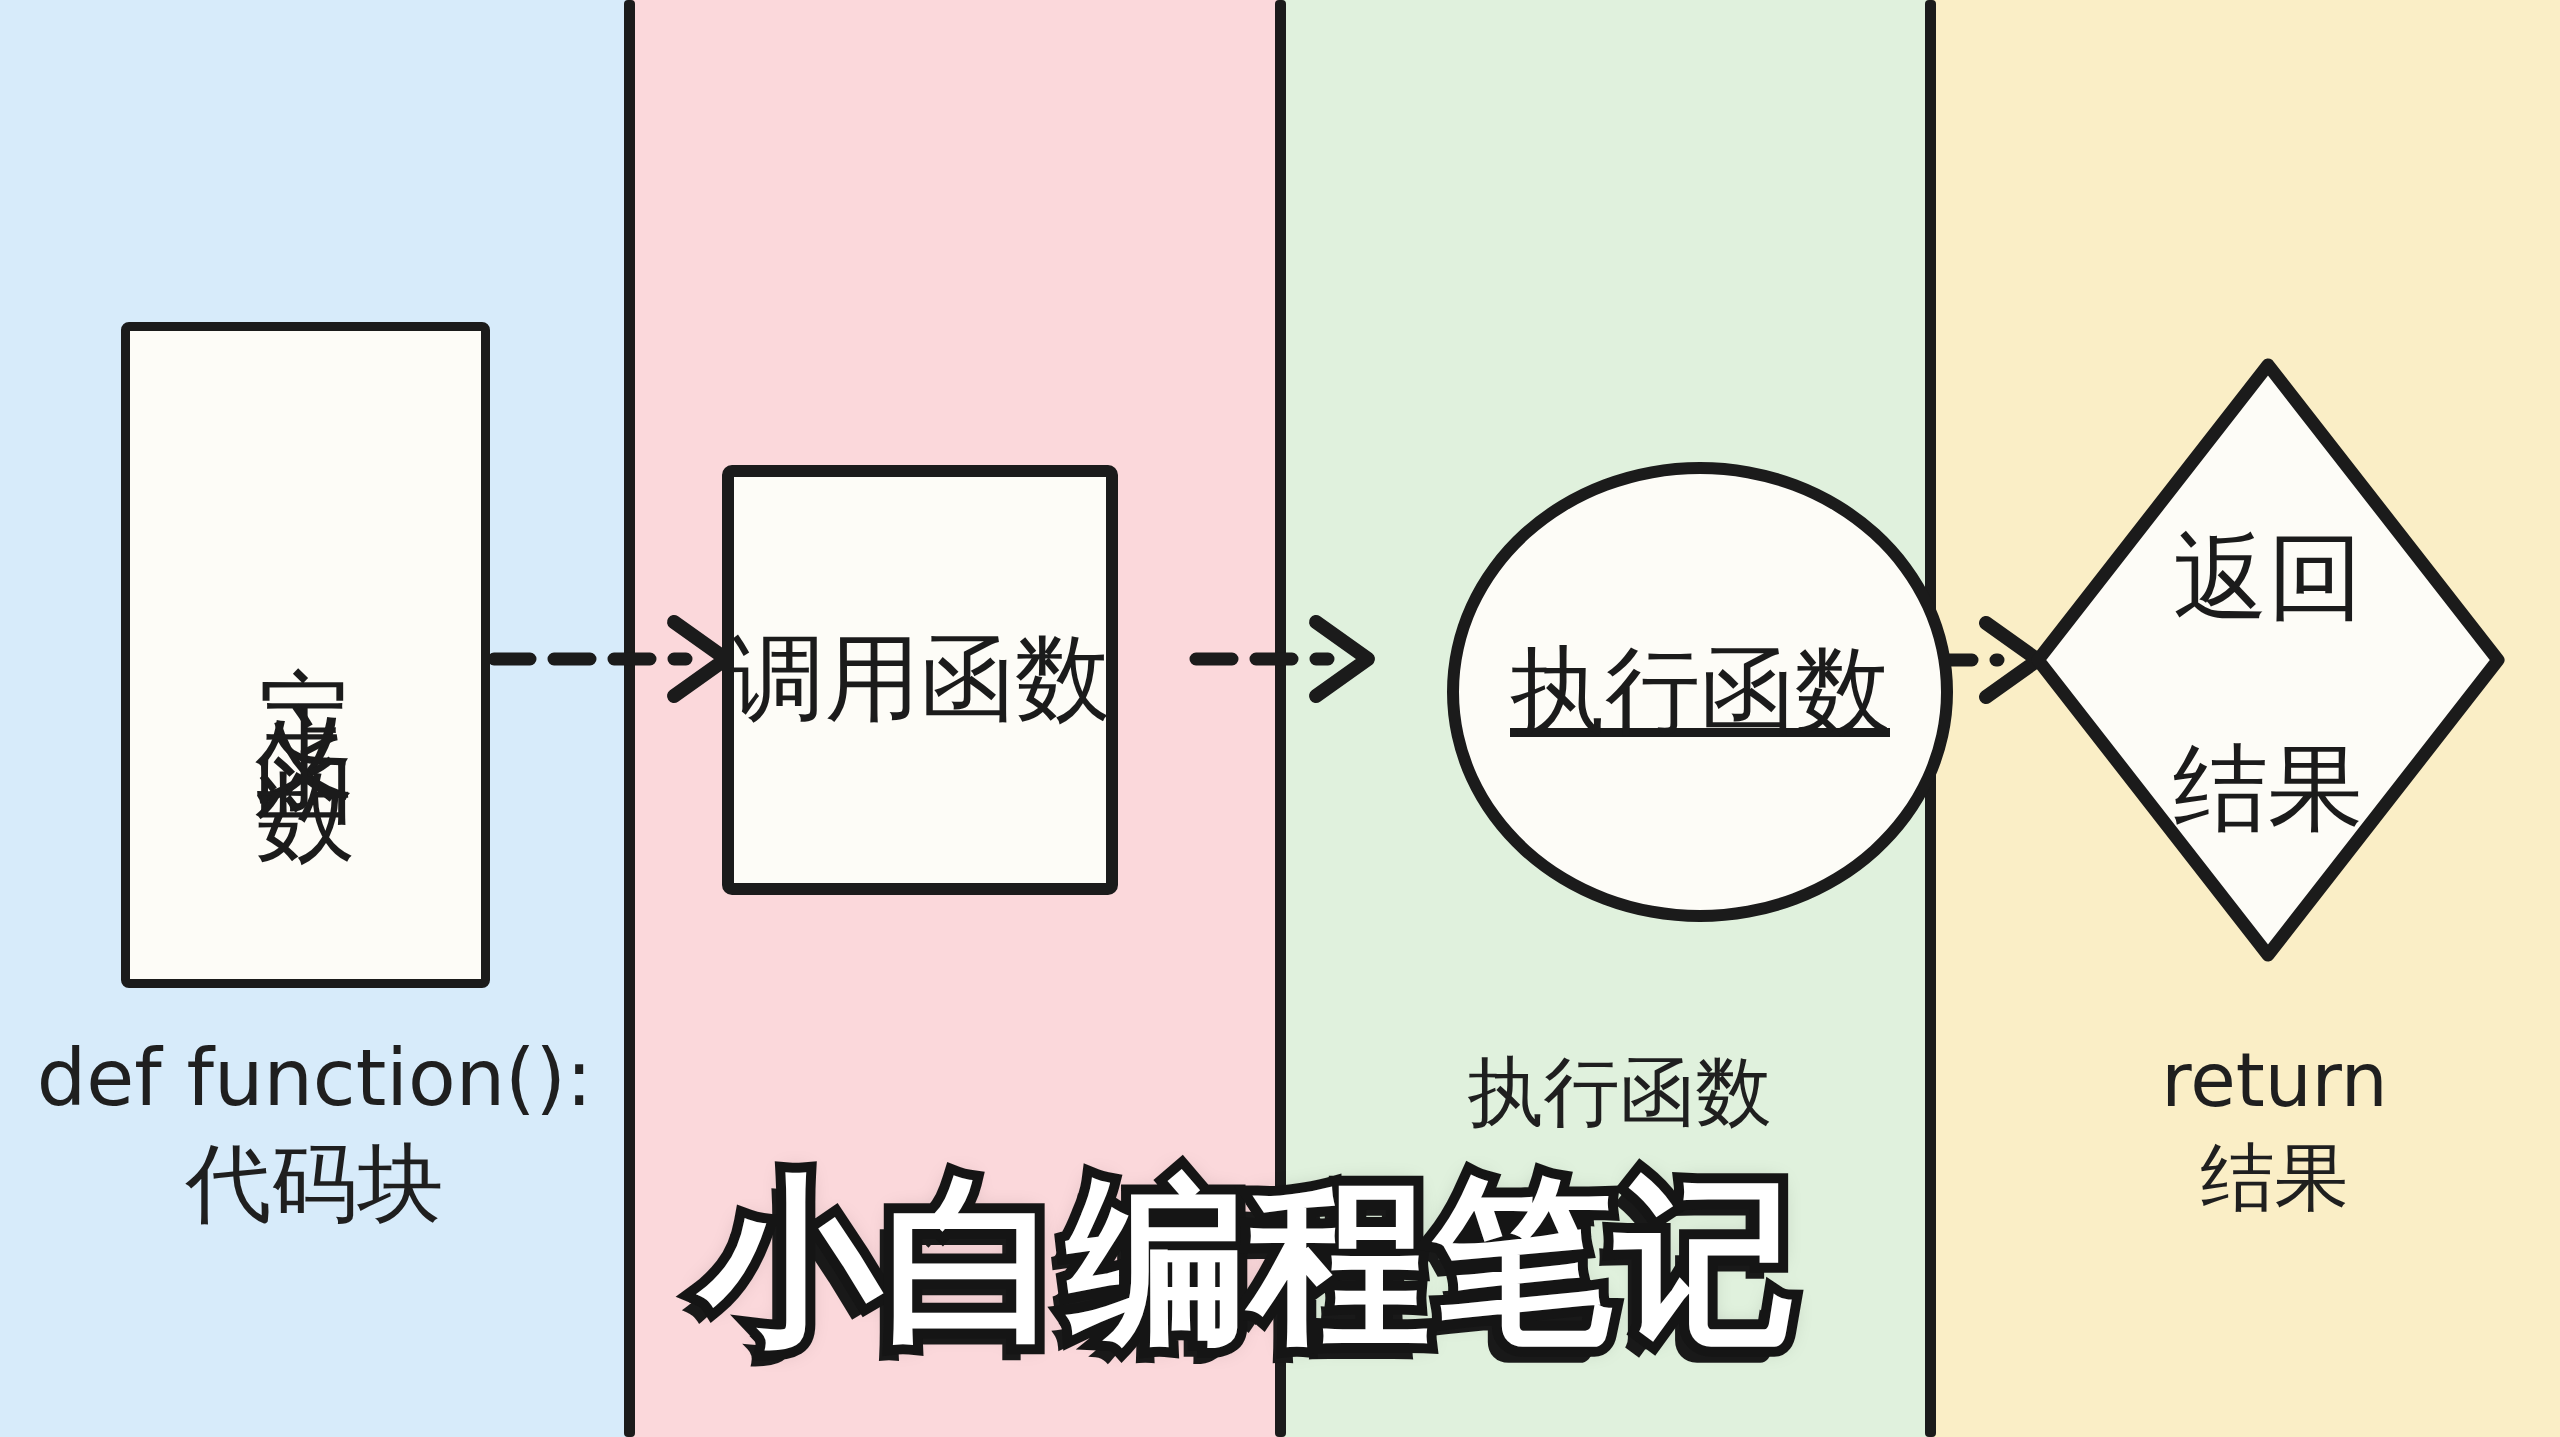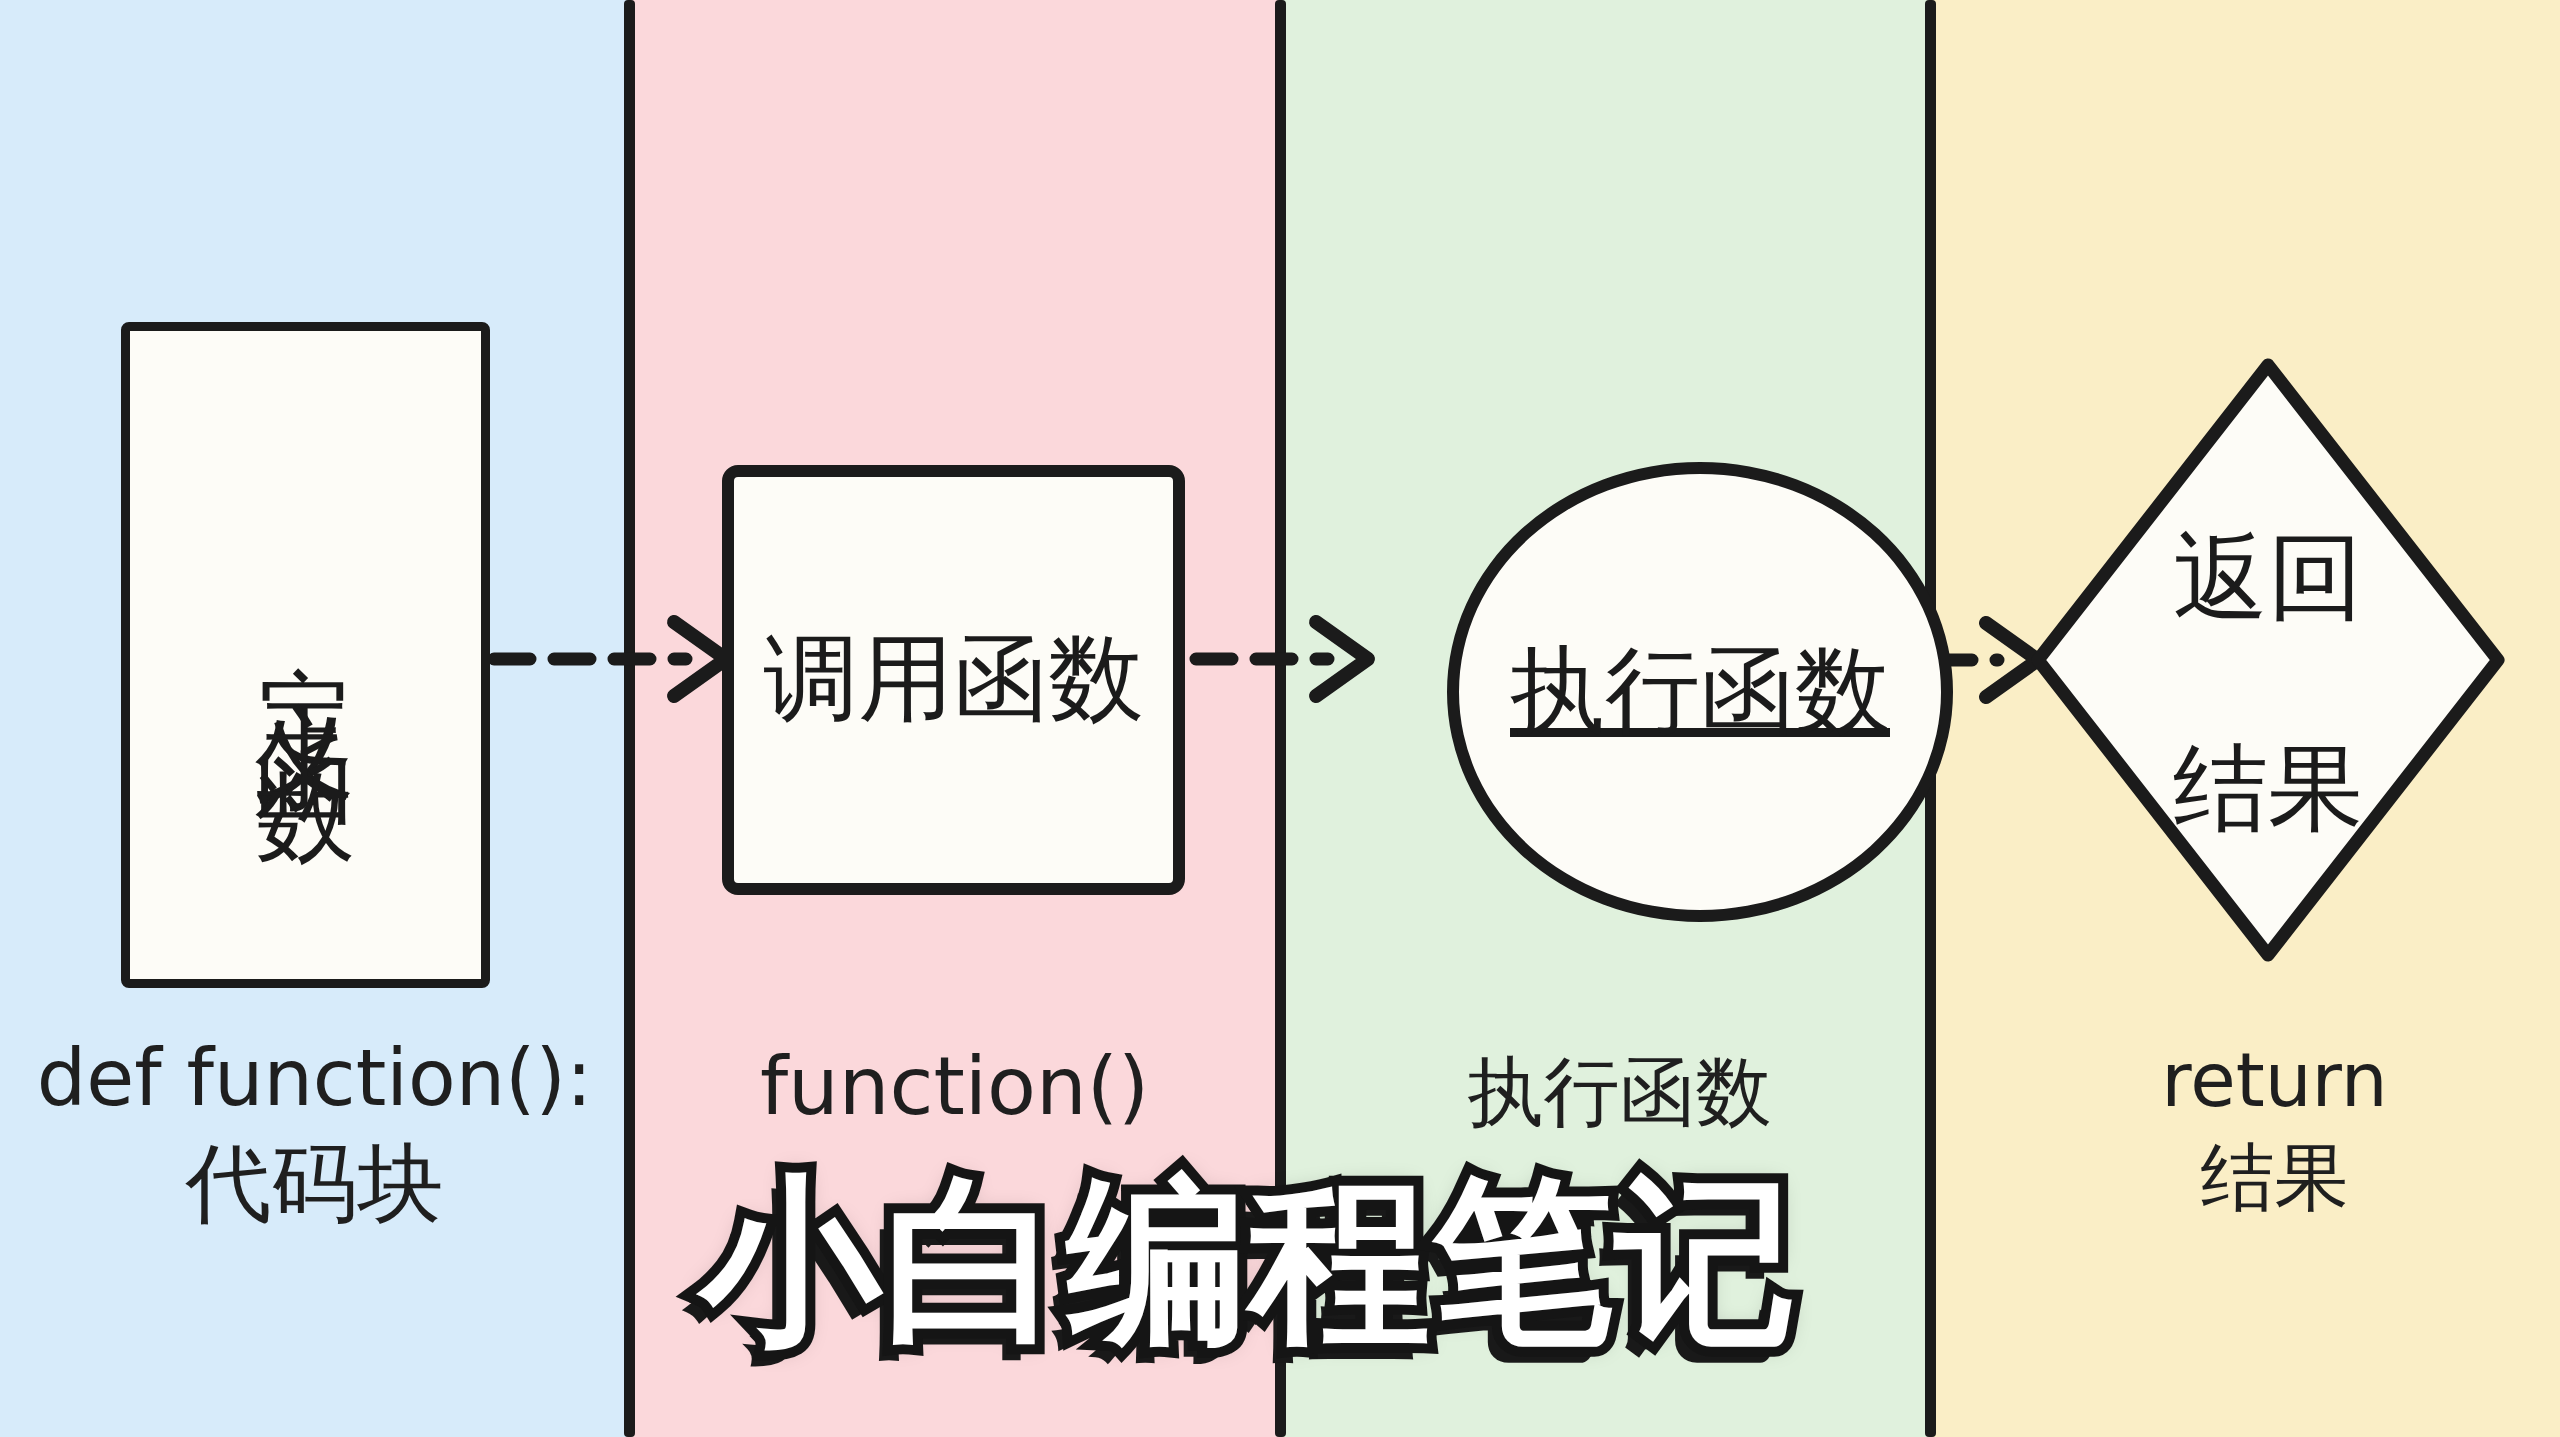--- a/index.html
+++ b/index.html
@@ -8,21 +8,21 @@
     font-family:"DejaVu Sans","Liberation Sans",sans-serif;
     background:#faeec6;
   }
   .col{position:absolute;top:0;height:1437px;}
   .divider{position:absolute;top:0;height:1437px;width:11px;background:#1b1b1b;border-radius:4px;}
   .node{position:absolute;background:#fdfcf7;border:11px solid #1b1b1b;box-sizing:border-box;
         display:flex;align-items:center;justify-content:center;color:#1b1b1b;}
   .rect-node{left:121px;top:322px;width:369px;height:666px;border-width:9px;border-radius:8px;}
   .rect-node .vtext{writing-mode:vertical-rl;text-orientation:upright;font-size:100px;
         letter-spacing:36px;font-weight:500;line-height:1;}
-  .round-node{left:722px;top:465px;width:463px;height:430px;border-width:12px;border-radius:16px;}
+  .round-node{left:722px;top:465px;width:396px;height:430px;border-width:12px;border-radius:10px;}
   .round-node .htext{font-size:95px;font-weight:500;white-space:nowrap;}
   .ellipse-node{left:1447px;top:462px;width:506px;height:460px;border-width:12px;border-radius:50%;text-decoration:underline;}
   .ellipse-node .htext{font-size:95px;font-weight:500;white-space:nowrap;}
   .diamond-label{position:absolute;left:2038px;top:492px;width:460px;height:340px;
         display:flex;flex-direction:column;align-items:center;justify-content:flex-start;
         color:#1b1b1b;font-size:95px;font-weight:500;line-height:170px;text-align:center;gap:41px;}
   svg.overlay{position:absolute;left:0;top:0;width:2560px;height:1437px;}
   .caption{position:absolute;text-align:center;color:#1f1f1f;}
   .cap-define{left:0;top:1038px;width:629px;}
   .cap-define .l1{font-size:78px;line-height:1.05;white-space:nowrap;}
@@ -81,23 +81,20 @@
   <div class="diamond-label">
     <span>返回</span>
     <span>结果</span>
   </div>
 
   <div class="caption cap-define">
     <div class="l1">def function():</div>
     <div class="l2">代码块</div>
   </div>
 
-  <div class="caption cap-call">
-    <div>function()</div>
-  </div>
 
   <div class="caption cap-execute">
     <div>执行函数</div>
   </div>
 
   <div class="caption cap-return">
     <div class="l1">return</div>
     <div class="l2">结果</div>
   </div>
 

